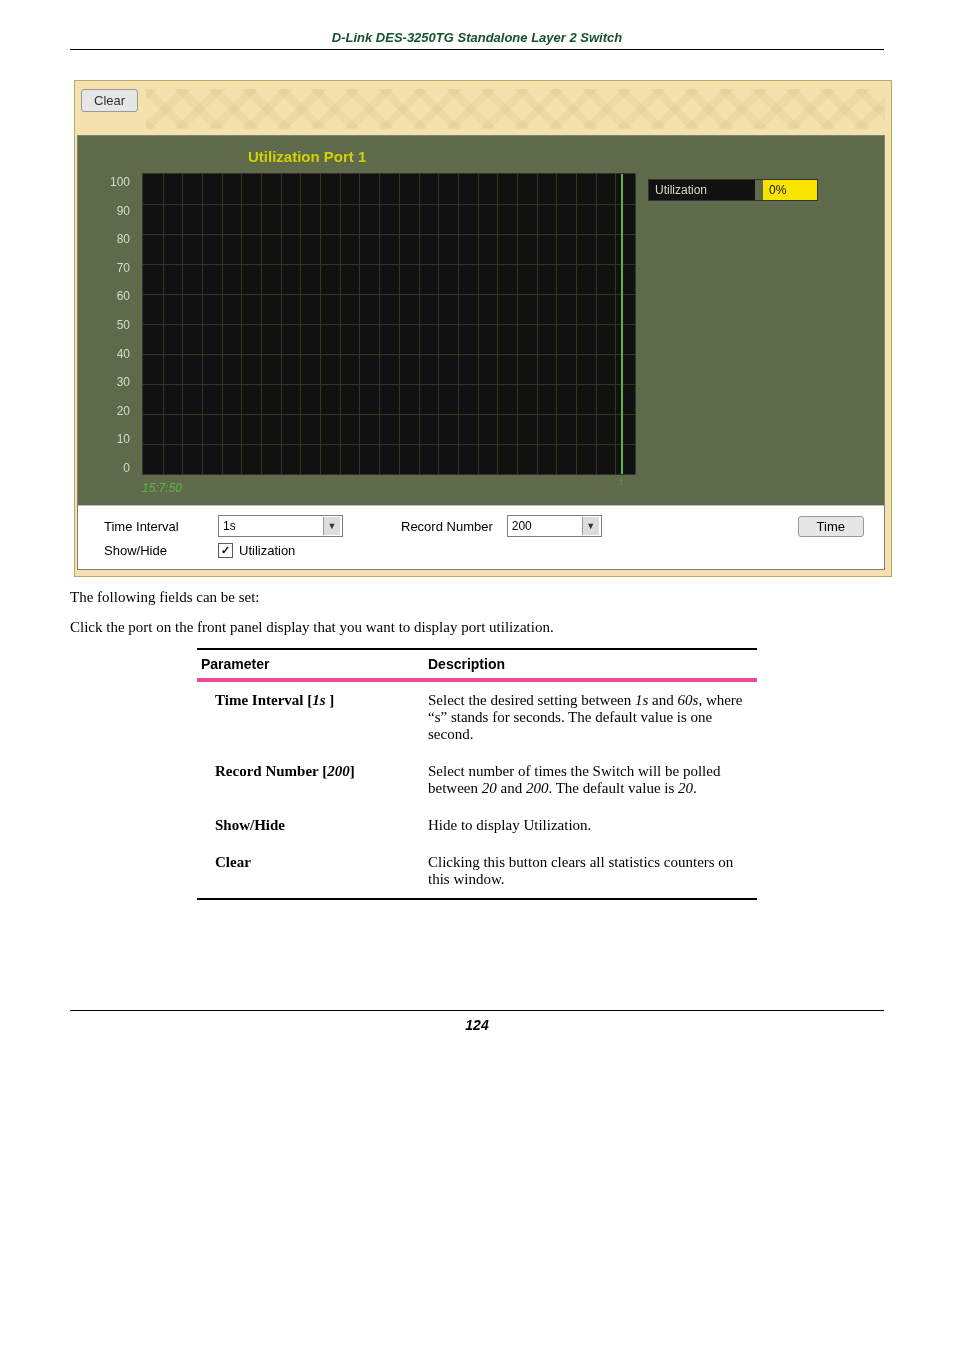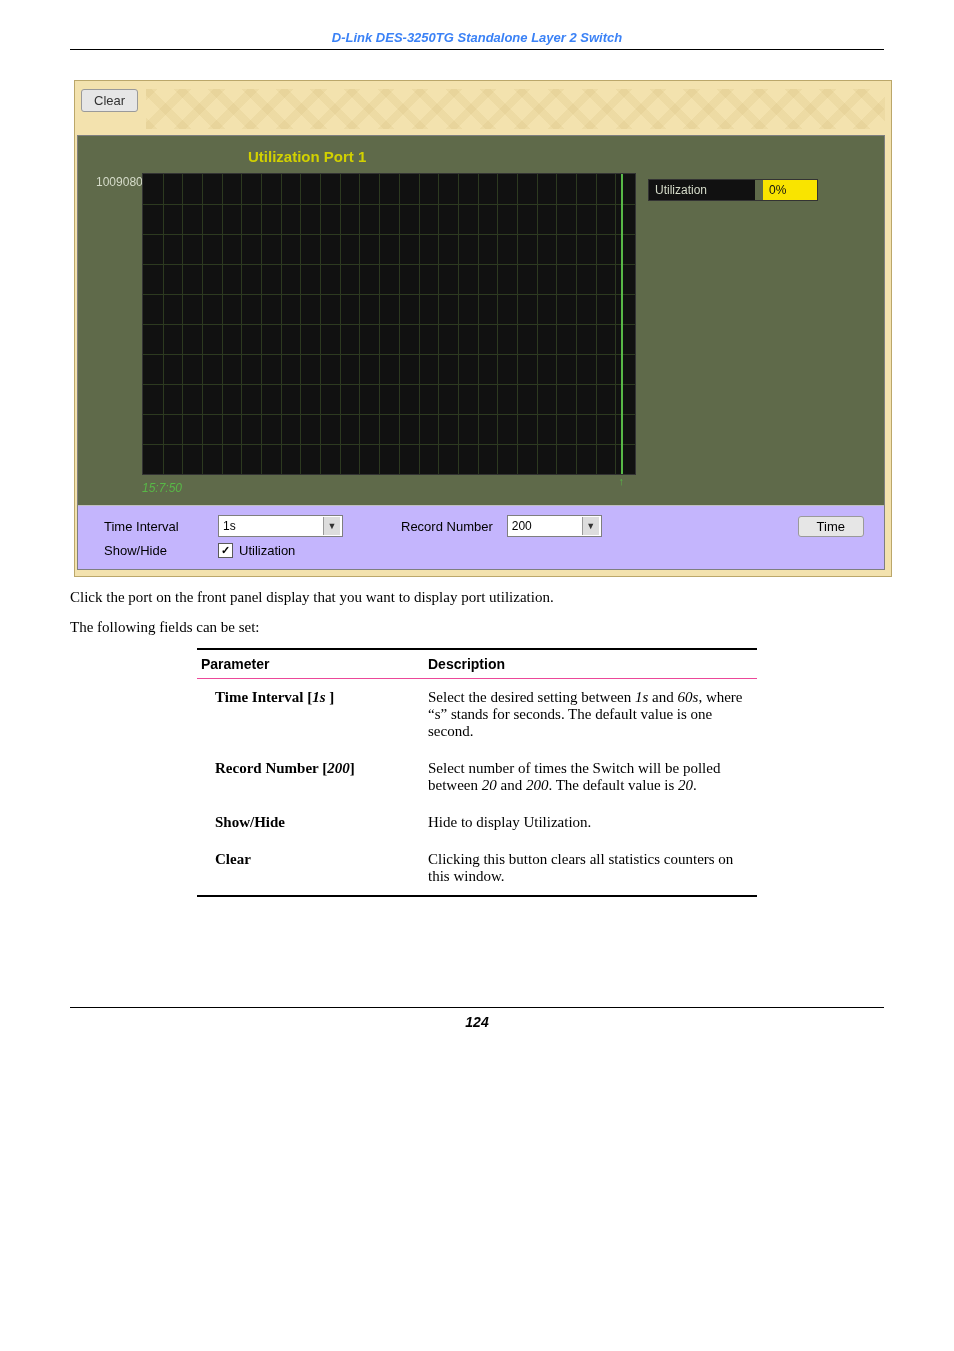--- a/index.html
+++ b/index.html
@@ -13,21 +13,21 @@
       width: 954px;
       margin: 0 auto;
       padding: 30px 70px 40px 70px;
       box-sizing: border-box;
     }
     .doc-header {
       text-align: center;
       font-family: Arial, Helvetica, sans-serif;
       font-style: italic;
       font-weight: bold;
-      color: #3b82f6;
+      color: #14532d;
       font-size: 13px;
       padding-bottom: 4px;
       border-bottom: 1px solid #000;
       margin-bottom: 30px;
     }
     
     .shot-outer {
       background: #f3e2ae;
       padding: 2px 6px 6px 2px;
       border: 1px solid #bba76a;
@@ -79,21 +79,21 @@
       text-align: left;
       margin-left: 170px;
     }
     .chart-body {
       display: flex;
       padding: 0 18px 10px 18px;
       gap: 12px;
     }
     .y-axis {
       display: flex;
-      flex-direction: row;
+      flex-direction: column;
       justify-content: space-between;
       color: #d5dbc9;
       font-family: Arial, sans-serif;
       font-size: 12px;
       height: 300px;
       padding-top: 2px;
       text-align: right;
       width: 34px;
     }
     .plot-wrap {
@@ -166,21 +166,21 @@
       text-align: left;
     }
     .unit-row {
       color: #d5dbc9;
       font-family: Arial, sans-serif;
       font-size: 12px;
       padding: 14px 0 10px 18px;
     }
     
     .controls {
-      background: #c4b5fd;
+      background: #ffffff;
       border-top: 1px solid #bfbfbf;
       padding: 6px 12px 8px 26px;
       font-family: Arial, sans-serif;
       font-size: 13px;
       color: #000;
     }
     .ctrl-row {
       display: flex;
       align-items: center;
       gap: 14px;
@@ -261,21 +261,21 @@
       border-collapse: collapse;
       font-size: 15px;
     }
     .param-table thead th {
       font-family: Arial, Helvetica, sans-serif;
       font-weight: bold;
       font-size: 14px;
       text-align: left;
       padding: 6px 4px;
       border-top: 2px solid #000;
-      border-bottom: 1px solid #ec4899;
+      border-bottom: 4px solid #ec4899;
     }
     .param-table tbody td {
       vertical-align: top;
       padding: 10px 4px;
     }
     .param-table tbody tr.last td {
       border-bottom: 2px solid #000;
     }
     .param-name { font-weight: bold; padding-left: 18px !important; width: 205px; }
     .ital { font-style: italic; font-family: "Times New Roman", serif; }
@@ -392,22 +392,22 @@
           <span class="chk">
             <span class="chk-box">✓</span>
             <span>Utilization</span>
           </span>
         </div>
       </div>
     </div>
   </div>
 
 
+  <p class="body-text">The following fields can be set:</p>
   <p class="body-text">Click the port on the front panel display that you want to display port utilization.</p>
-  <p class="body-text">The following fields can be set:</p>
 
   <table class="param-table">
     <thead>
       <tr>
         <th>Parameter</th>
         <th>Description</th>
       </tr>
     </thead>
     <tbody>
       <tr>

